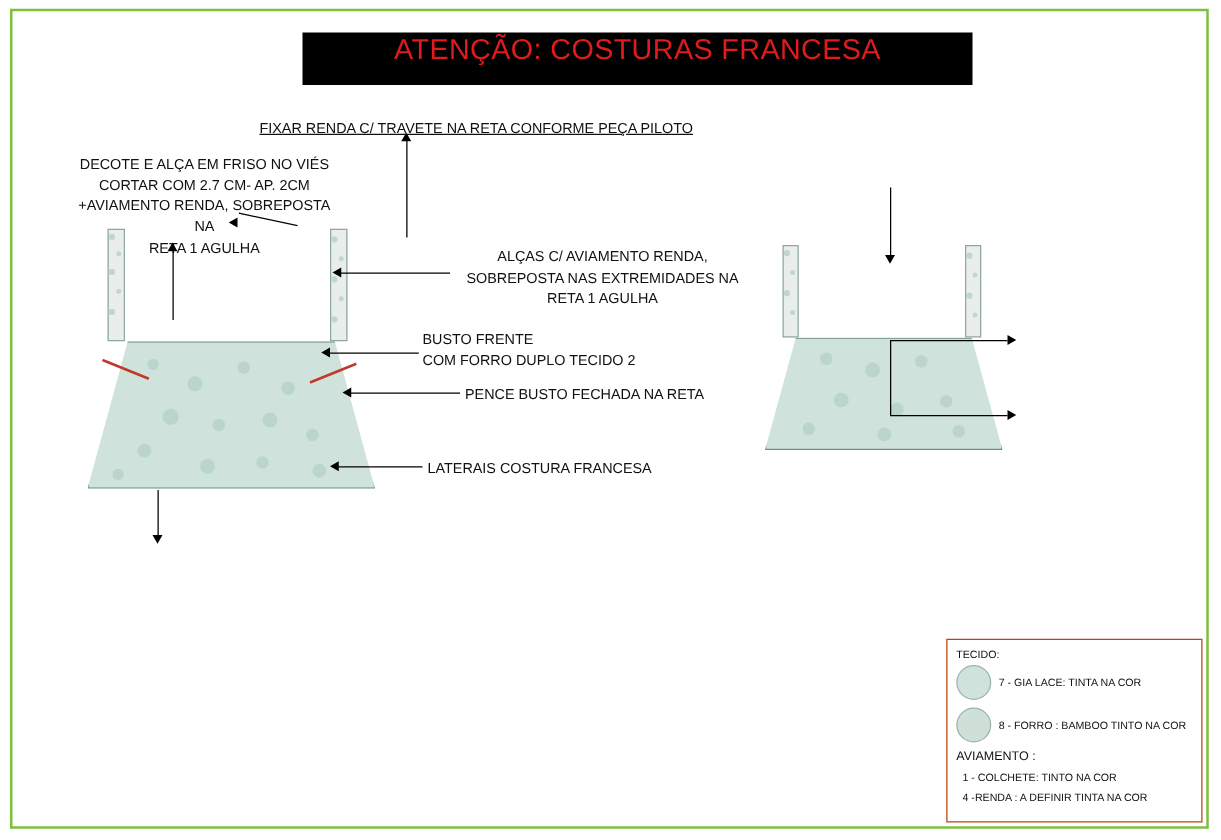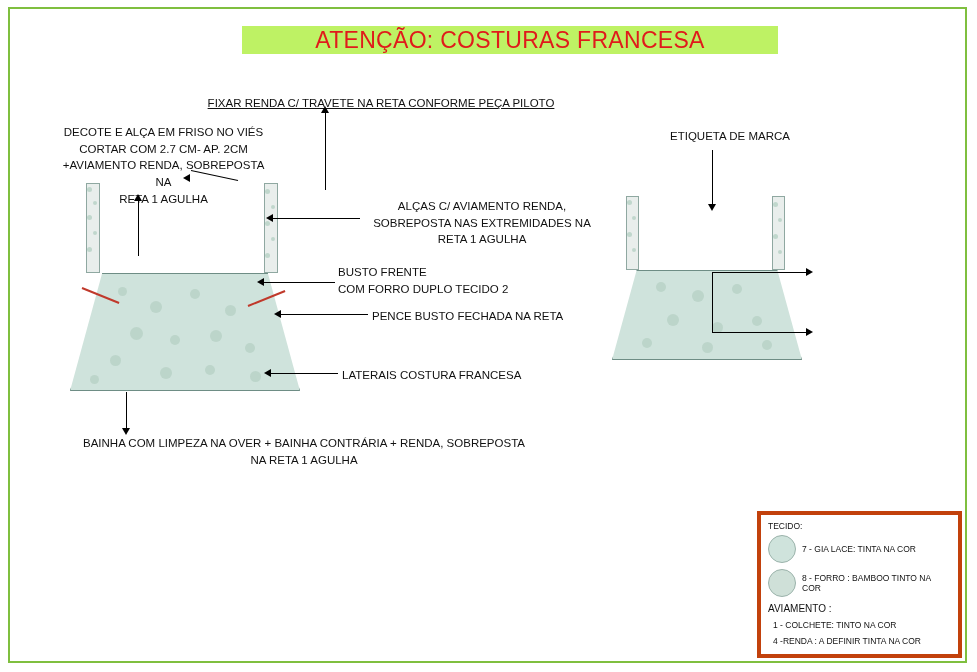--- a/index.html
+++ b/index.html
@@ -22,24 +22,24 @@
     width: 959px;
     height: 656px;
     border: 2px solid #7fbf3f;
     box-sizing: border-box;
   }
   .title-banner {
     position: absolute;
     left: 242px;
     top: 26px;
     width: 536px;
-    height: 28px;
-    background: #bef264;
+    height: 42px;
+    background: #000000;
     display: flex;
-    align-items: flex-end;
+    align-items: flex-start;
     justify-content: center;
   }
   .title-banner span {
     color: #e01b1b;
     font-size: 23px;
     letter-spacing: 0.3px;
     white-space: nowrap;
   }
   .note {
     position: absolute;
@@ -88,21 +88,21 @@
   .ah-up     { border-left: 4px solid transparent; border-right: 4px solid transparent; border-bottom: 7px solid #000; }
   .ah-down   { border-left: 4px solid transparent; border-right: 4px solid transparent; border-top: 7px solid #000; }
 
   
   .legend {
     position: absolute;
     left: 757px;
     top: 511px;
     width: 205px;
     height: 147px;
-    border: 4px solid #c2410c;
+    border: 1px solid #c2410c;
     background: #ffffff;
     box-sizing: border-box;
     padding: 6px 7px;
     font-size: 8.5px;
     color: #111;
   }
   .legend-heading { font-size: 8.5px; margin-bottom: 4px; }
   .legend-row {
     display: flex;
     align-items: center;
@@ -224,26 +224,23 @@
   <div class="arrowhead ah-left" style="left:257px; top:278px;"></div>
 
   <div class="note left" style="left:372px; top:308px; width:250px;">PENCE BUSTO FECHADA NA RETA</div>
   <div class="arrow h" style="left:280px; top:314px; width:88px;"></div>
   <div class="arrowhead ah-left" style="left:274px; top:310px;"></div>
 
   <div class="note left" style="left:342px; top:367px; width:250px;">LATERAIS COSTURA FRANCESA</div>
   <div class="arrow h" style="left:270px; top:373px; width:68px;"></div>
   <div class="arrowhead ah-left" style="left:264px; top:369px;"></div>
 
-  <div class="note center" style="left:64px; top:435px; width:480px;">BAINHA COM LIMPEZA NA OVER + BAINHA CONTRÁRIA + RENDA, SOBREPOSTA
-NA RETA 1 AGULHA</div>
   <div class="arrow v" style="left:126px; top:392px; height:38px;"></div>
   <div class="arrowhead ah-down" style="left:122px; top:428px;"></div>
 
-  <div class="note center" style="left:630px; top:128px; width:200px;">ETIQUETA DE MARCA</div>
   <div class="arrow v" style="left:712px; top:150px; height:56px;"></div>
   <div class="arrowhead ah-down" style="left:708px; top:204px;"></div>
 
   <div class="arrow h" style="left:712px; top:272px; width:94px;"></div>
   <div class="arrowhead ah-right" style="left:806px; top:268px;"></div>
 
   <div class="arrow h" style="left:712px; top:332px; width:94px;"></div>
   <div class="arrowhead ah-right" style="left:806px; top:328px;"></div>
   <div class="arrow v" style="left:712px; top:272px; height:60px;"></div>
 

